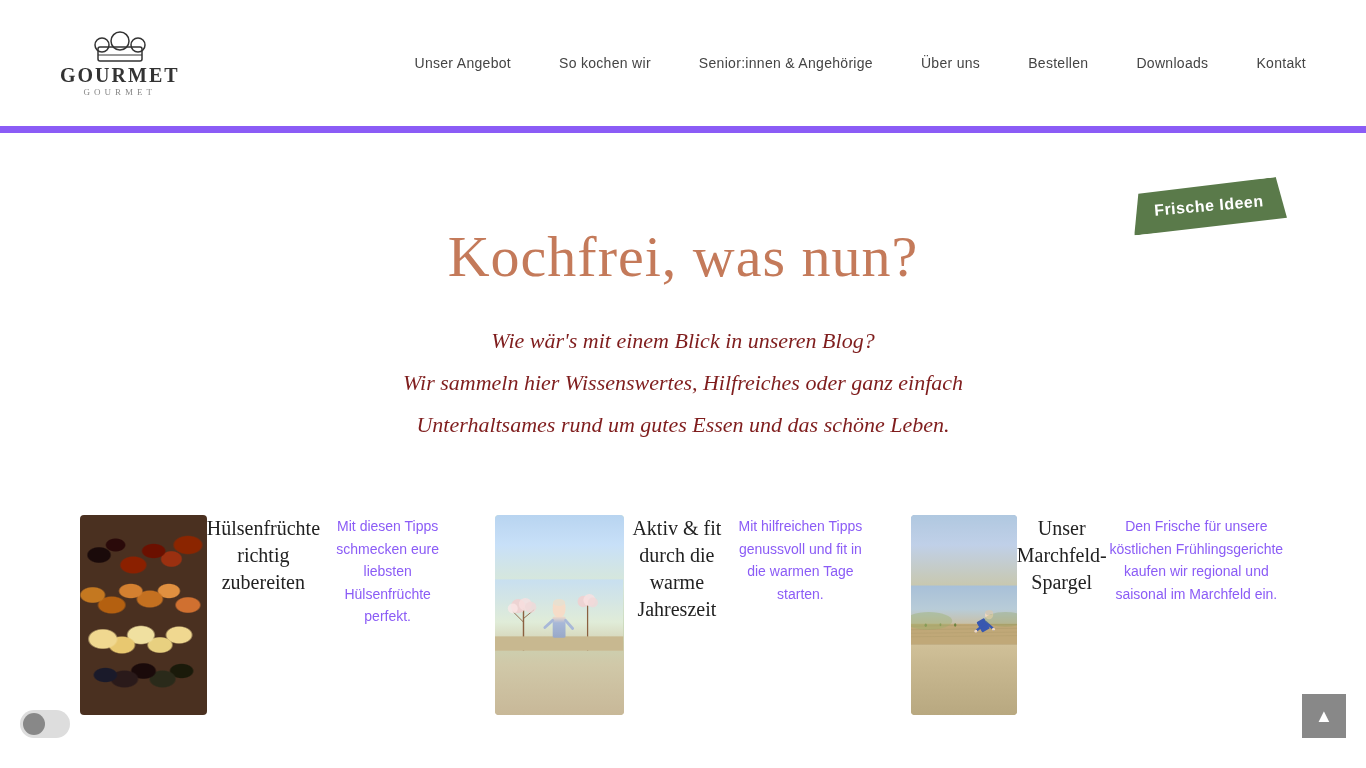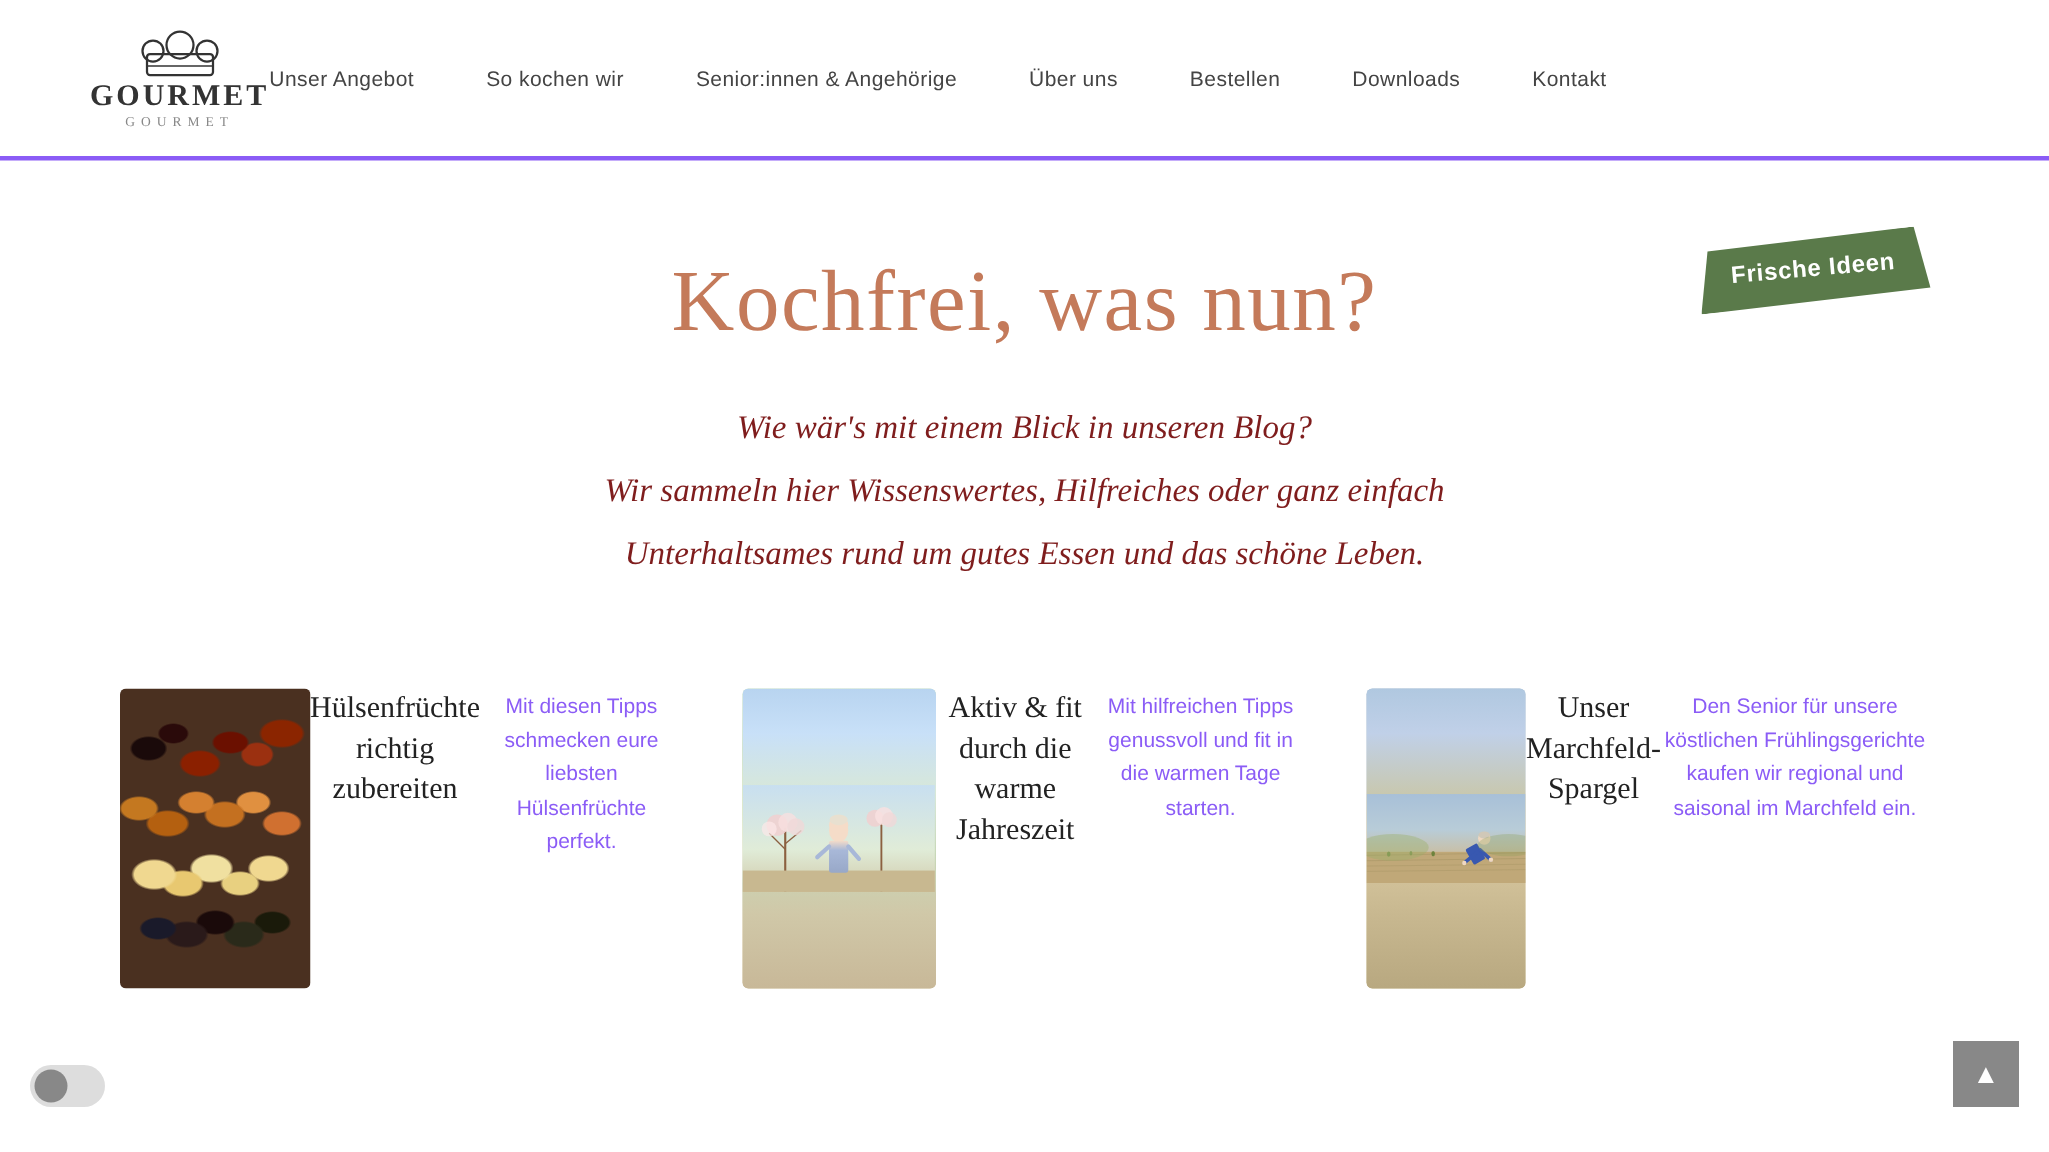--- a/index.html
+++ b/index.html
@@ -2,23 +2,23 @@
 <html><head>
   <meta charset="utf-8">
   <style>
     * { margin: 0; padding: 0; box-sizing: border-box; }
     body { font-family: Georgia, 'Times New Roman', serif; background: #fff; color: #333; width: 1366px; min-height: 768px; overflow-x: hidden; }
 
     
     header {
       display: flex;
       align-items: center;
-      justify-content: flex-start;
-      padding: 18px 60px;
-      border-bottom: 3px solid #8b5cf6;
+      justify-content: space-between;
+      padding: 29px 60px;
+      border-bottom: 7px solid #8b5cf6;
       background: #fff;
     }
     .logo-area {
       display: flex;
       flex-direction: column;
       align-items: center;
     }
     .logo-icon {
       width: 52px;
       height: 36px;
@@ -57,20 +57,21 @@
       padding: 60px 200px 40px;
       position: relative;
     }
     .hero-title {
       font-family: 'Brush Script MT', cursive, Georgia, serif;
       font-size: 58px;
       color: #c47a5a;
       margin-bottom: 30px;
       font-weight: normal;
       letter-spacing: 1px;
+      margin-top: 30px;
     }
     .hero-subtitle {
       color: #7f1d1d;
       font-size: 22px;
       line-height: 1.9;
       font-family: Georgia, serif;
       font-style: italic;
     }
 
     
@@ -357,21 +358,21 @@
 
           <circle cx="220" cy="155" r="5" fill="#f0d8c0"></circle>
           <circle cx="280" cy="148" r="5" fill="#f0d8c0"></circle>
 
           <ellipse cx="60" cy="120" rx="80" ry="30" fill="#98b068" opacity="0.4"></ellipse>
           <ellipse cx="320" cy="115" rx="70" ry="25" fill="#88a058" opacity="0.3"></ellipse>
         </svg>
       </div>
     </div>
     <h2 class="card-title">Unser Marchfeld-Spargel</h2>
-    <p class="card-desc">Den Senior für unsere köstlichen Frühlingsgerichte kaufen wir regional und saisonal im Marchfeld ein.</p>
+    <p class="card-desc">Den Frische für unsere köstlichen Frühlingsgerichte kaufen wir regional und saisonal im Marchfeld ein.</p>
   </div>
 
 </section>
 
 <button class="scroll-up-btn">▲</button>
 
 <div class="cookie-toggle">
   <div class="cookie-toggle-thumb"></div>
 </div>
 

